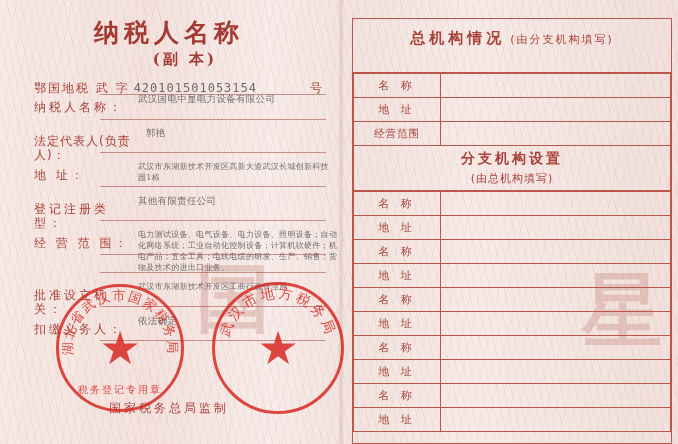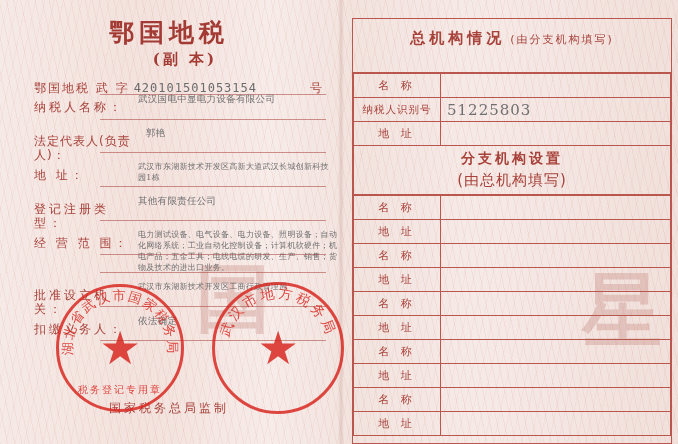--- a/index.html
+++ b/index.html
@@ -117,34 +117,34 @@
     letter-spacing:4px;text-align:center;padding:0;
   }
   .rtable td.lab{width:86px;margin-left:24px;}
   .rtable td.lab.wide{letter-spacing:1px;font-size:10.5px;}
   .rtable td.val{text-align:left;padding-left:6px;color:#6f6f6f;
     font-family:"DejaVu Serif","Liberation Serif",serif;font-size:12px;letter-spacing:1px;}
   .sechead td{
     border:1px solid #b9574e;text-align:center;color:#a8423b;padding:4px 12px;
   }
   .sechead .t1{font-size:14px;letter-spacing:3px;font-weight:bold;font-family:"DejaVu Serif","Liberation Serif",serif;display:block;}
-  .sechead .t2{font-size:15px;letter-spacing:1px;display:block;margin-top:3px;}
+  .sechead .t2{font-size:11px;letter-spacing:1px;display:block;margin-top:3px;}
   .hdrbox{border:1px solid #b9574e;border-top:none;border-left:none;border-right:none;}
 </style>
 </head>
 <body>
 
 <div id="doc">
   <div class="fold"></div>
 
   <div class="page left">
 
     <div class="wm" style="left:196px;top:250px;font-size:74px;">国</div>
 
-    <div class="title">鄂国地税</div>
+    <div class="title">纳税人名称</div>
     <div class="subtitle">(副 本)</div>
 
     <div class="codeline">
       <span class="lbl">鄂国地税 武 字</span>
       <span class="num">420101501053154</span>
       <span class="suffix">号</span>
     </div>
     <div class="underline" style="left:100px;top:94px;width:226px;"></div>
 
     <div class="row" style="top:92px;">
@@ -227,25 +227,25 @@
         <span class="h2">(由分支机构填写)</span>
       </div>
 
       <table class="rtable">
         <tbody>
             <tr>
           <td class="lab">名    称</td>
           <td class="val"></td>
         </tr>
         <tr>
-          <td class="lab wide">纳税人识别号</td>
-          <td class="val" style="font-size:15px;">51225803</td>
+          <td class="lab">地    址</td>
+          <td class="val"></td>
         </tr>
         <tr>
-          <td class="lab">地    址</td>
+          <td class="lab wide">经营范围</td>
           <td class="val"></td>
         </tr>
         <tr class="sechead">
           <td colspan="2">
             <span class="t1">分支机构设置</span>
             <span class="t2">(由总机构填写)</span>
           </td>
         </tr>
       </tbody>
         </table>

